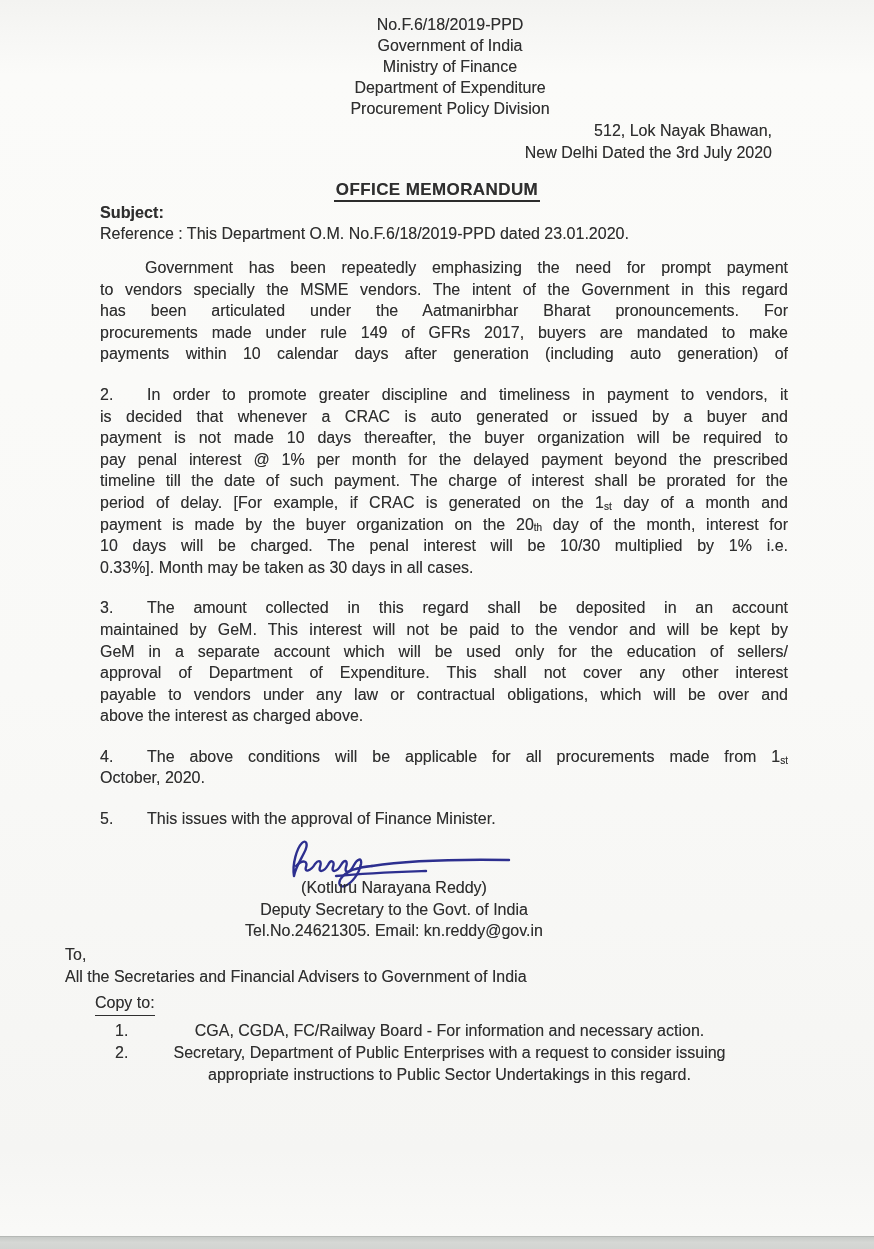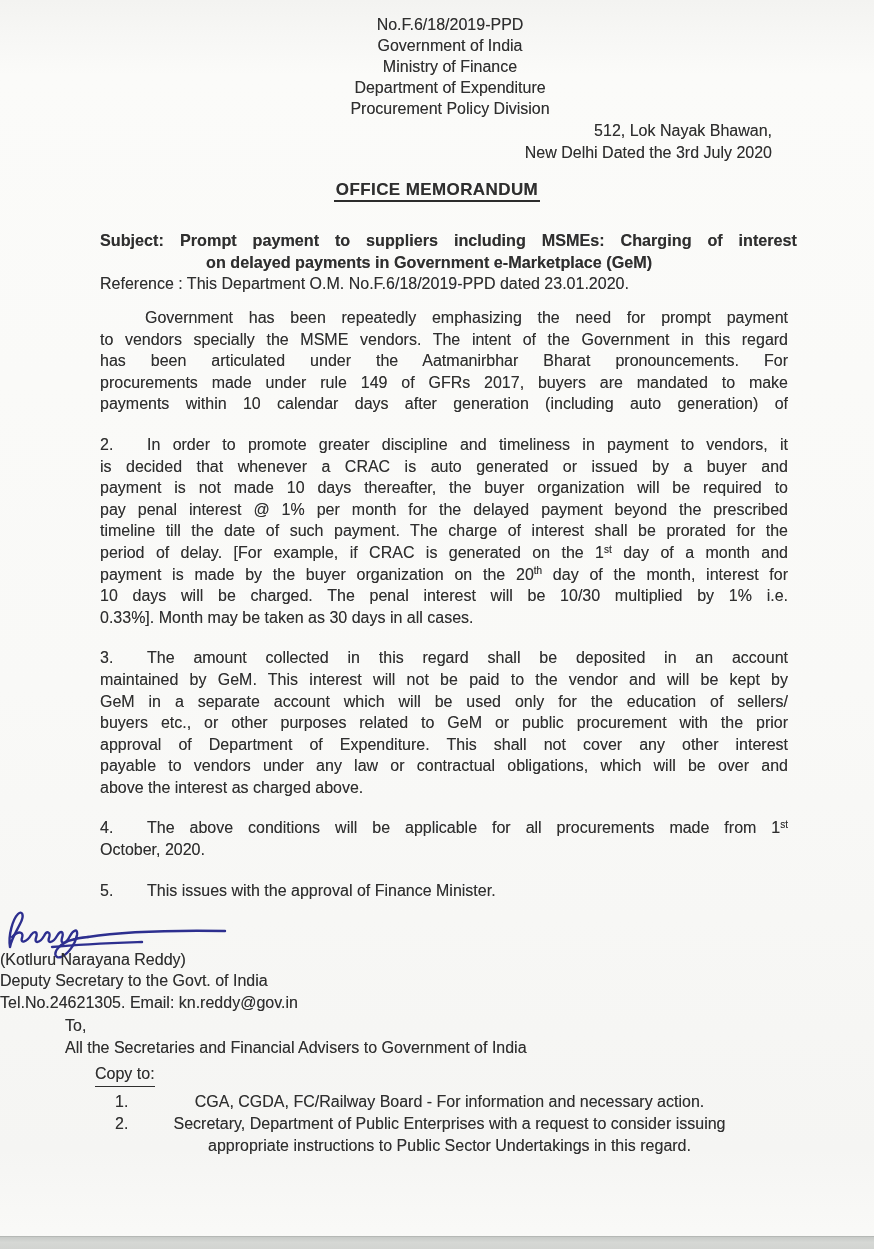--- a/index.html
+++ b/index.html
@@ -31,49 +31,49 @@
   }
   .memo-title{
     text-align:center;
     margin-top:16px;
     font-size:17px;line-height:22px;
     font-weight:bold;
     letter-spacing:.4px;
   }
   .memo-title span{border-bottom:2px solid #2c2c2c;padding:0 2px 1px 2px;}
   .subject-row{
-    margin-top:28px;
     padding-left:100px;padding-right:77px;
     font-weight:bold;
     font-size:16.2px;line-height:22px;
     display:flex;
+    gap:27px;
   }
   .subject-label{flex:0 0 80px;}
   .subject-lines{flex:1;}
   .subj-line1{text-align:justify;text-align-last:justify;}
   .subj-line2{padding-left:26px;}
   .reference{
     padding-left:100px;padding-right:86px;
     font-size:16px;line-height:22px;
   }
   .bodytext{
     margin-top:12px;
     padding-left:100px;padding-right:86px;
     font-size:16px;line-height:21.6px;
   }
   .para + .para{margin-top:19px;}
   .pline{text-align:justify;text-align-last:justify;}
   .pline.last{text-align-last:left;}
   .pnum{display:inline-block;width:47px;}
   .firstindent{display:inline-block;width:45px;}
-  .pline sup{font-size:10px;line-height:0;vertical-align:super;position:relative;top:1px;}
+  .pline sup{font-size:10px;line-height:0;vertical-align:super;position:relative;top:8px;}
   .signature-block{
     margin-top:6px;
     padding-right:86px;
-    text-align:left;
+    text-align:center;
     font-size:16px;line-height:21.5px;
   }
   .sig-svg{display:inline-block;margin-right:-14px;margin-bottom:-16px;}
   .to-block{
     margin-top:2px;
     padding-left:65px;padding-right:86px;
     font-size:16px;line-height:22px;
   }
   .copy-block{
     margin-top:4px;
@@ -112,24 +112,20 @@
     <div>512, Lok Nayak Bhawan,</div>
     <div>New Delhi Dated the 3rd July 2020</div>
   </div>
 
   <div class="memo-title">
     <span>OFFICE MEMORANDUM</span>
   </div>
 
   <div class="subject-row">
     <span class="subject-label">Subject:</span>
-    <div class="subject-lines">
-      <div class="subj-line1">Prompt payment to suppliers including MSMEs: Charging of interest</div>
-      <div class="subj-line2">on delayed payments in Government e-Marketplace (GeM)</div>
-    </div>
   </div>
 
   <div class="reference">Reference : This Department O.M. No.F.6/18/2019-PPD dated 23.01.2020.</div>
 
   <div class="bodytext" id="paras">
       <div class="para">
         <div class="pline"><span class="firstindent"></span>Government has been repeatedly emphasizing the need for prompt payment</div>
         <div class="pline">to vendors specially the MSME vendors. The intent of the Government in this regard</div>
         <div class="pline">has been articulated under the Aatmanirbhar Bharat pronouncements. For</div>
         <div class="pline">procurements made under rule 149 of GFRs 2017, buyers are mandated to make</div>
@@ -143,21 +139,20 @@
         <div class="pline">timeline till the date of such payment. The charge of interest shall be prorated for the</div>
         <div class="pline">period of delay. [For example, if CRAC is generated on the 1<sup>st</sup> day of a month and</div>
         <div class="pline">payment is made by the buyer organization on the 20<sup>th</sup> day of the month, interest for</div>
         <div class="pline">10 days will be charged. The penal interest will be 10/30 multiplied by 1% i.e.</div>
         <div class="pline last">0.33%]. Month may be taken as 30 days in all cases.</div>
       </div>
       <div class="para">
         <div class="pline"><span class="pnum">3.</span>The amount collected in this regard shall be deposited in an account</div>
         <div class="pline">maintained by GeM. This interest will not be paid to the vendor and will be kept by</div>
         <div class="pline">GeM in a separate account which will be used only for the education of sellers/</div>
-        <div class="pline">buyers etc., or other purposes related to GeM or public procurement with the prior</div>
         <div class="pline">approval of Department of Expenditure. This shall not cover any other interest</div>
         <div class="pline">payable to vendors under any law or contractual obligations, which will be over and</div>
         <div class="pline last">above the interest as charged above.</div>
       </div>
       <div class="para">
         <div class="pline"><span class="pnum">4.</span>The above conditions will be applicable for all procurements made from 1<sup>st</sup></div>
         <div class="pline last">October, 2020.</div>
       </div>
       <div class="para">
         <div class="pline last"><span class="pnum">5.</span>This issues with the approval of Finance Minister.</div>

